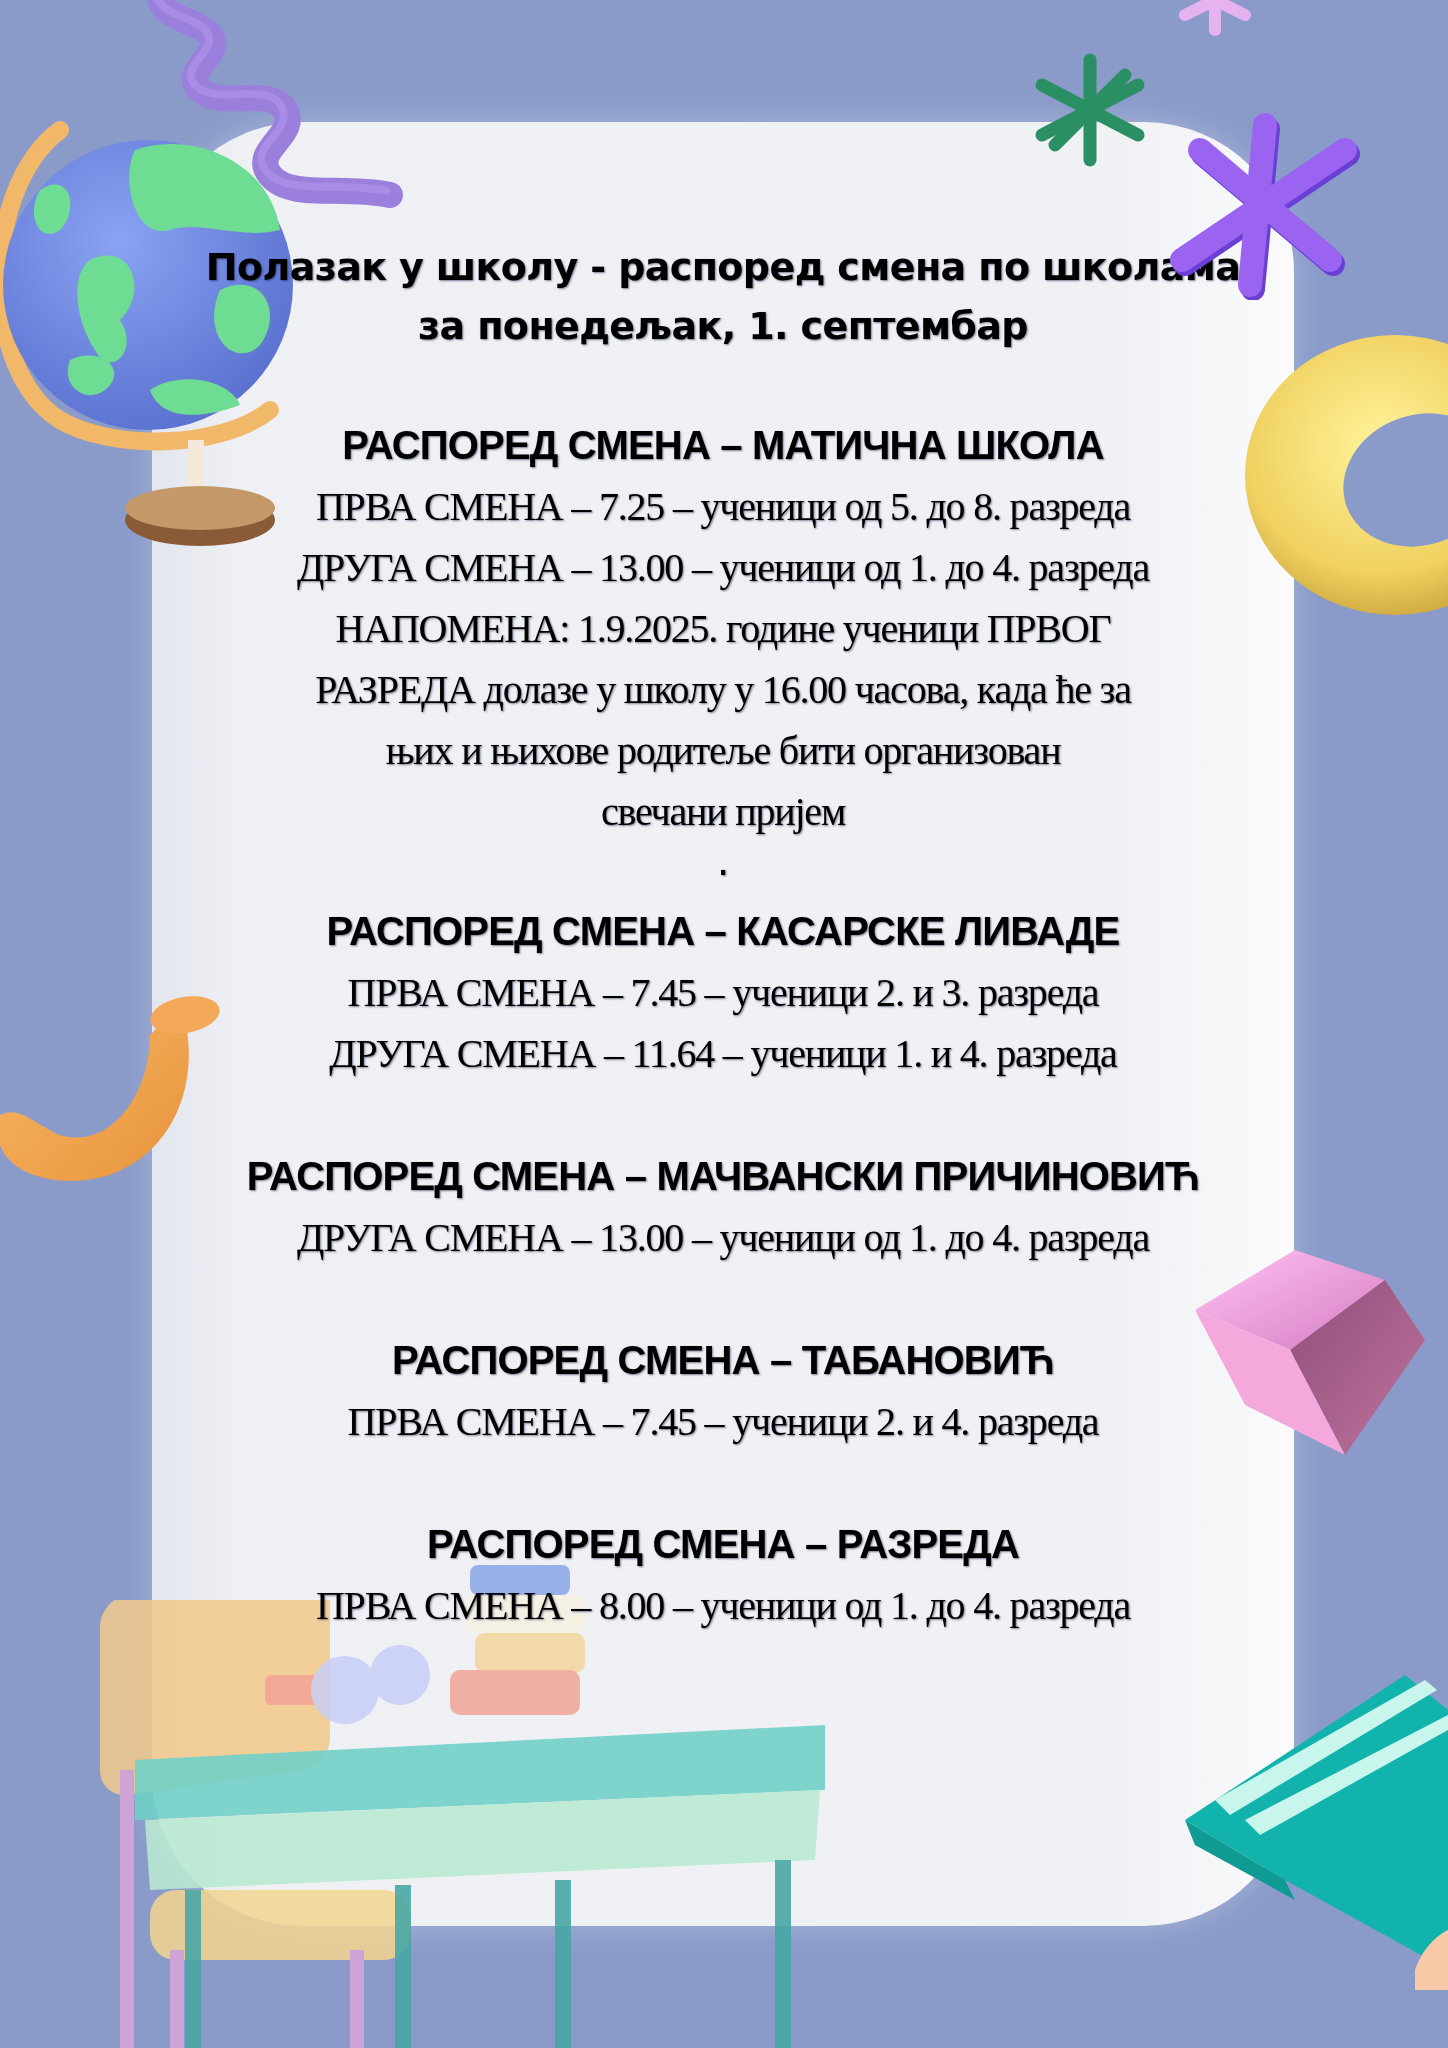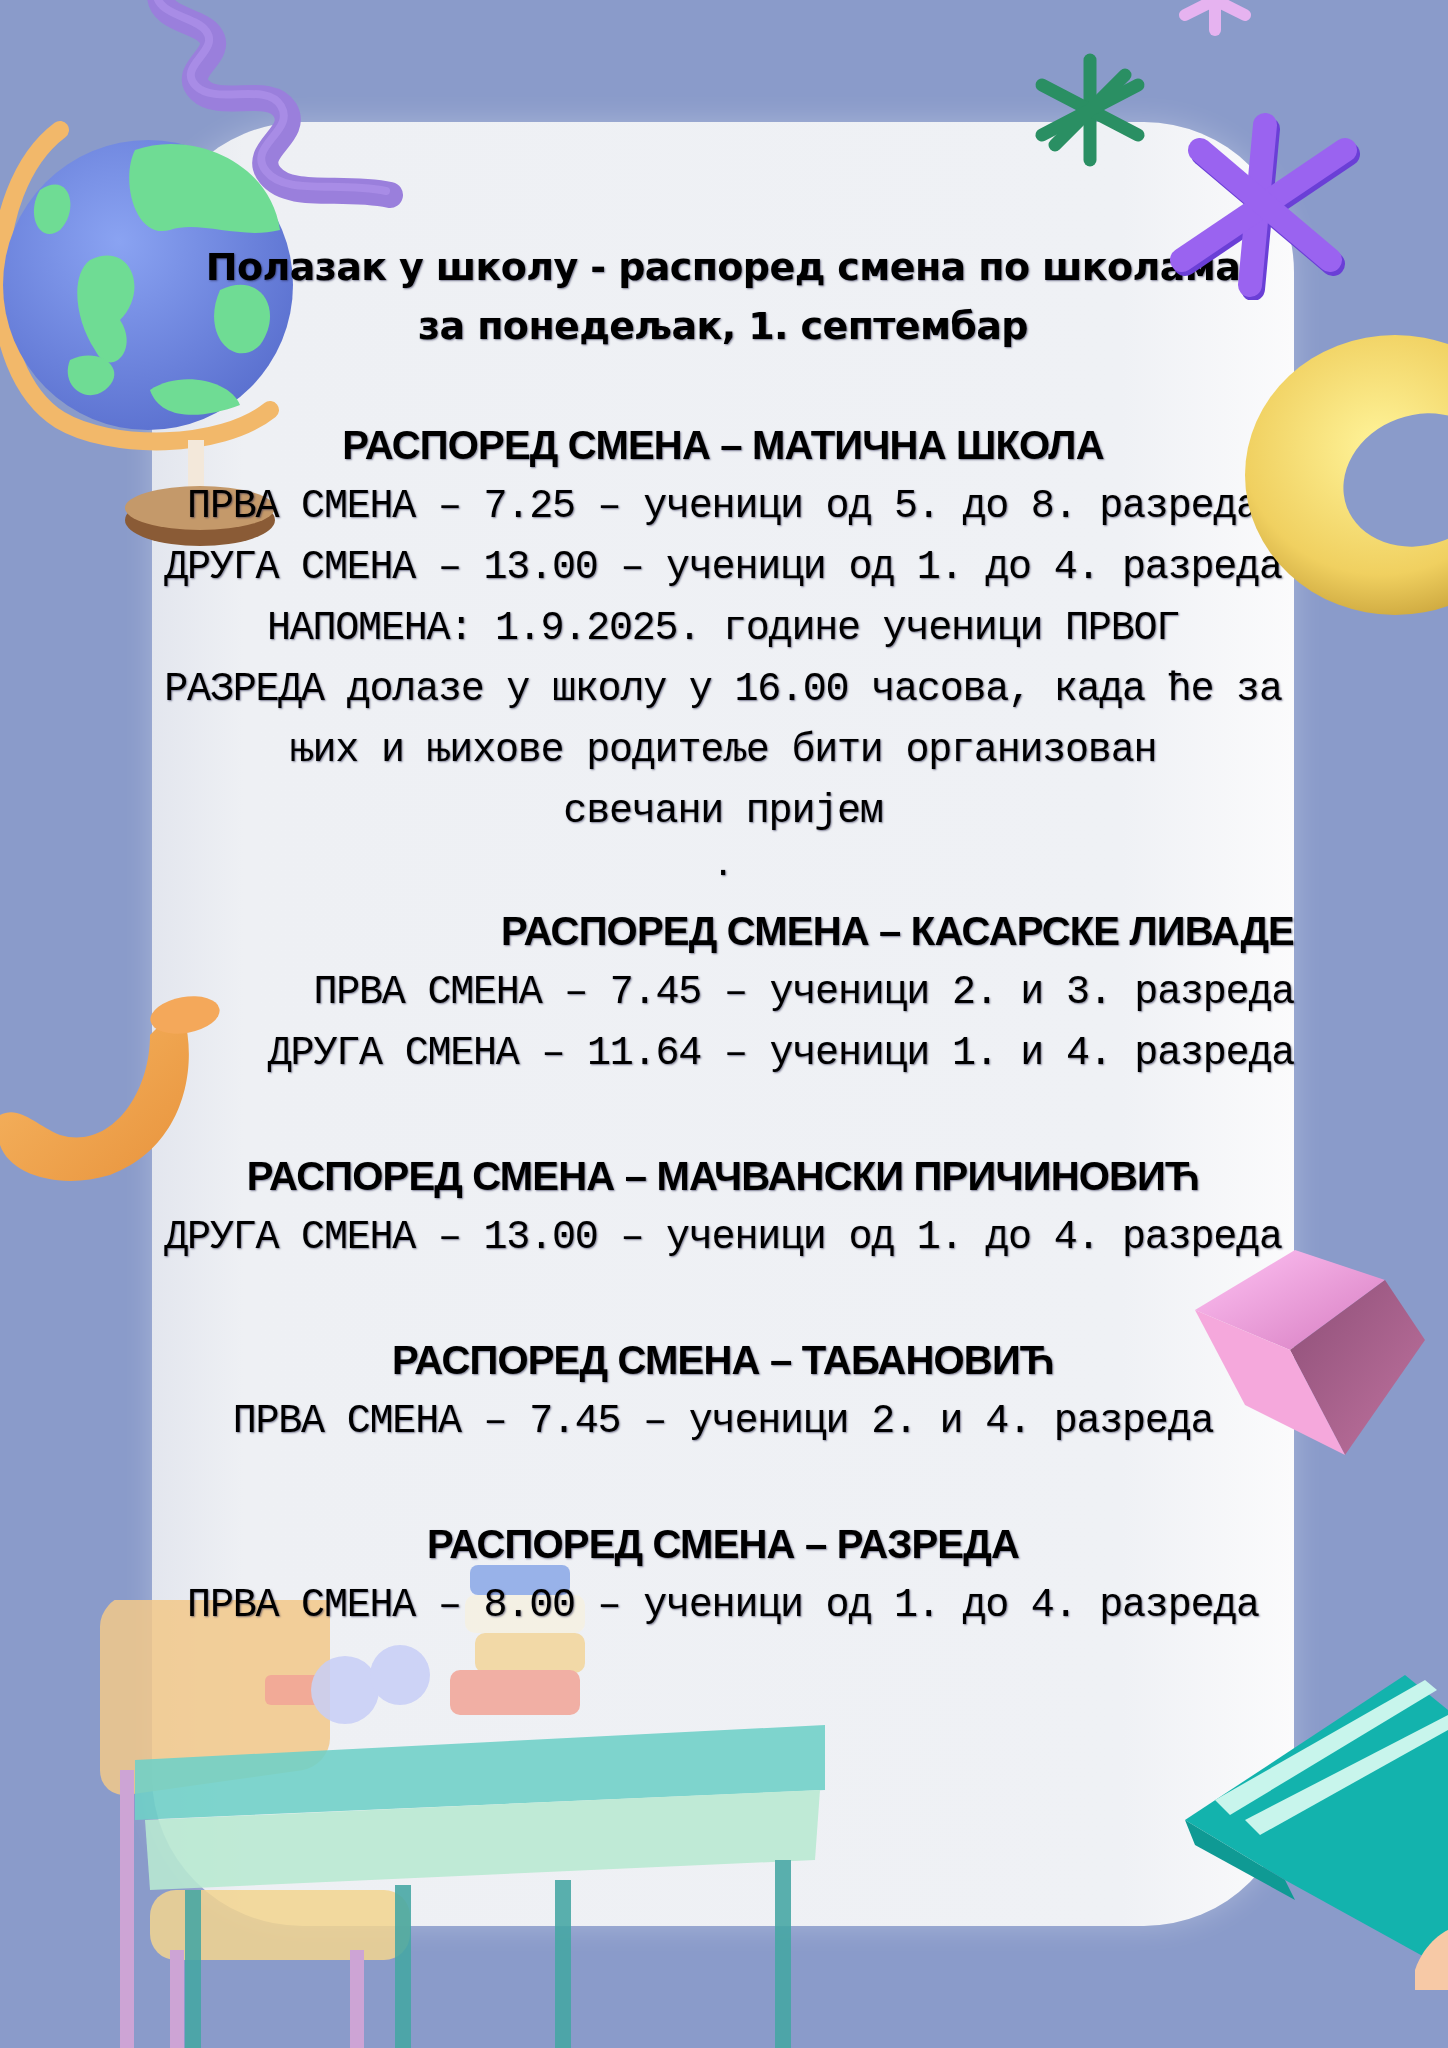--- a/index.html
+++ b/index.html
@@ -38,21 +38,21 @@
     .gap1 { height: 58px; }
     .section { margin: 0; }
     .section-heading {
       font-family: Liberation Sans, sans-serif;
       font-weight: bold;
       font-size: 40px;
       line-height: 62px;
       letter-spacing: -0.8px;
     }
     .line {
-      font-family: Liberation Mono, monospace;
+      font-family: Liberation Serif, serif;
       font-size: 40px;
       line-height: 61px;
       letter-spacing: -1.2px;
     }
     .section-gap { height: 61px; }
     .dot-line { font-size: 40px; line-height: 38px; font-family: "DejaVu Sans", sans-serif; }
 
     .deco { position: absolute; }
     .z-back { z-index: 0; }
     .z-front { z-index: 6; }
@@ -204,21 +204,21 @@
     <div class="section-heading">РАСПОРЕД СМЕНА – МАТИЧНА ШКОЛА</div>
     <div class="line">ПРВА СМЕНА – 7.25 – ученици од 5. до 8. разреда</div>
     <div class="line">ДРУГА СМЕНА – 13.00 – ученици од 1. до 4. разреда</div>
     <div class="line">НАПОМЕНА: 1.9.2025. године ученици ПРВОГ</div>
     <div class="line">РАЗРЕДА долазе у школу у 16.00 часова, када ће за</div>
     <div class="line">њих и њихове родитеље бити организован</div>
     <div class="line">свечани пријем</div>
     <div class="dot-line">.</div>
   </div>
 
-  <div class="section" style="margin-top:20px;text-align:right;">
+  <div class="section" style="margin-top:20px;">
     <div class="section-heading">РАСПОРЕД СМЕНА – КАСАРСКЕ ЛИВАДЕ</div>
     <div class="line">ПРВА СМЕНА – 7.45 – ученици 2. и 3. разреда</div>
     <div class="line">ДРУГА СМЕНА – 11.64 – ученици 1. и 4. разреда</div>
   </div>
 
   <div class="section-gap"></div>
 
   <div class="section">
     <div class="section-heading">РАСПОРЕД СМЕНА – МАЧВАНСКИ ПРИЧИНОВИЋ</div>
     <div class="line">ДРУГА СМЕНА – 13.00 – ученици од 1. до 4. разреда</div>

